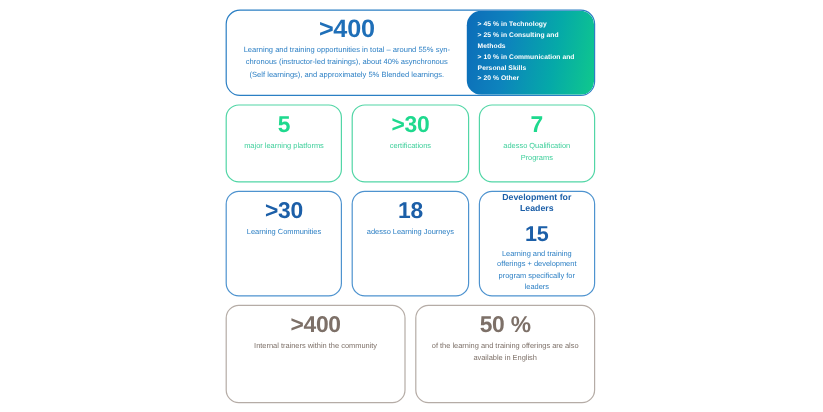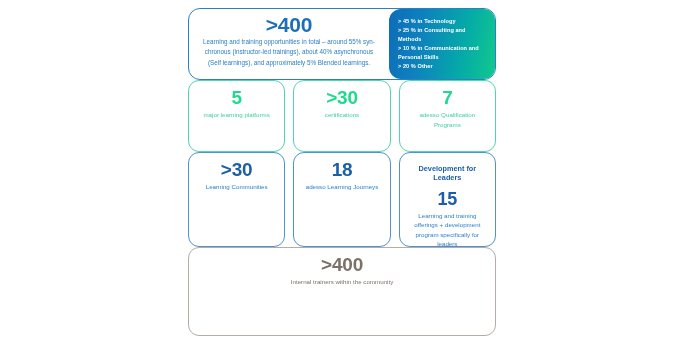--- a/index.html
+++ b/index.html
@@ -16,20 +16,21 @@
   }
 
   .infographic {
     position: absolute;
     left: 188px;
     top: 8px;
     width: 308px;
     height: 328px;
     display: flex;
     flex-direction: column;
+    gap: 7px;
   }
 
   
   .hero-card {
     position: relative;
     height: 72px;
     border: 1px solid #2b7fc4;
     border-radius: 12px;
     background: #ffffff;
     display: flex;
@@ -118,21 +119,21 @@
   .row-green .card { border-color: #52d6a6; }
   .row-green .card-number { color: #1ed98e; font-size: 19px; }
   .row-green .card-label  { color: #3ecf9b; font-size: 6.2px; }
 
   
   .row-blue { height: 78px; }
   .row-blue .card { border-color: #4e93cf; }
   .row-blue .card-number  { color: #1c5fa8; font-size: 19px; }
   .row-blue .card-label   { color: #2b7fc4; font-size: 6.2px; }
   .row-blue .card-heading { color: #1c5fa8; font-size: 7.3px; }
-  .row-blue .card.leaders { padding-top: 12px; }
+  .row-blue .card.leaders { padding-top: 1px; }
   .row-blue .card.leaders .card-number { font-size: 18px; margin-top: 6px; }
 
   
   .row-gray { height: 72px; }
   .row-gray .card { border-color: #b5aca6; }
   .row-gray .card-number { color: #7d7068; font-size: 19px; }
   .row-gray .card-label  { color: #7d7068; font-size: 6.2px; }
 </style>
 </head>
 <body>
@@ -182,15 +183,19 @@
       <div class="card-number">15</div>
       <div class="card-label">Learning and training offerings + development program specifically for leaders</div>
     </div>
   </div>
 
   <div class="row row-gray">
     <div class="card">
       <div class="card-number">&gt;400</div>
       <div class="card-label">Internal trainers within the community</div>
     </div>
+    <div class="card">
+      <div class="card-number">50 %</div>
+      <div class="card-label">of the learning and training offerings are also available in English</div>
+    </div>
   </div>
 
 </div>
 
 </body></html>

